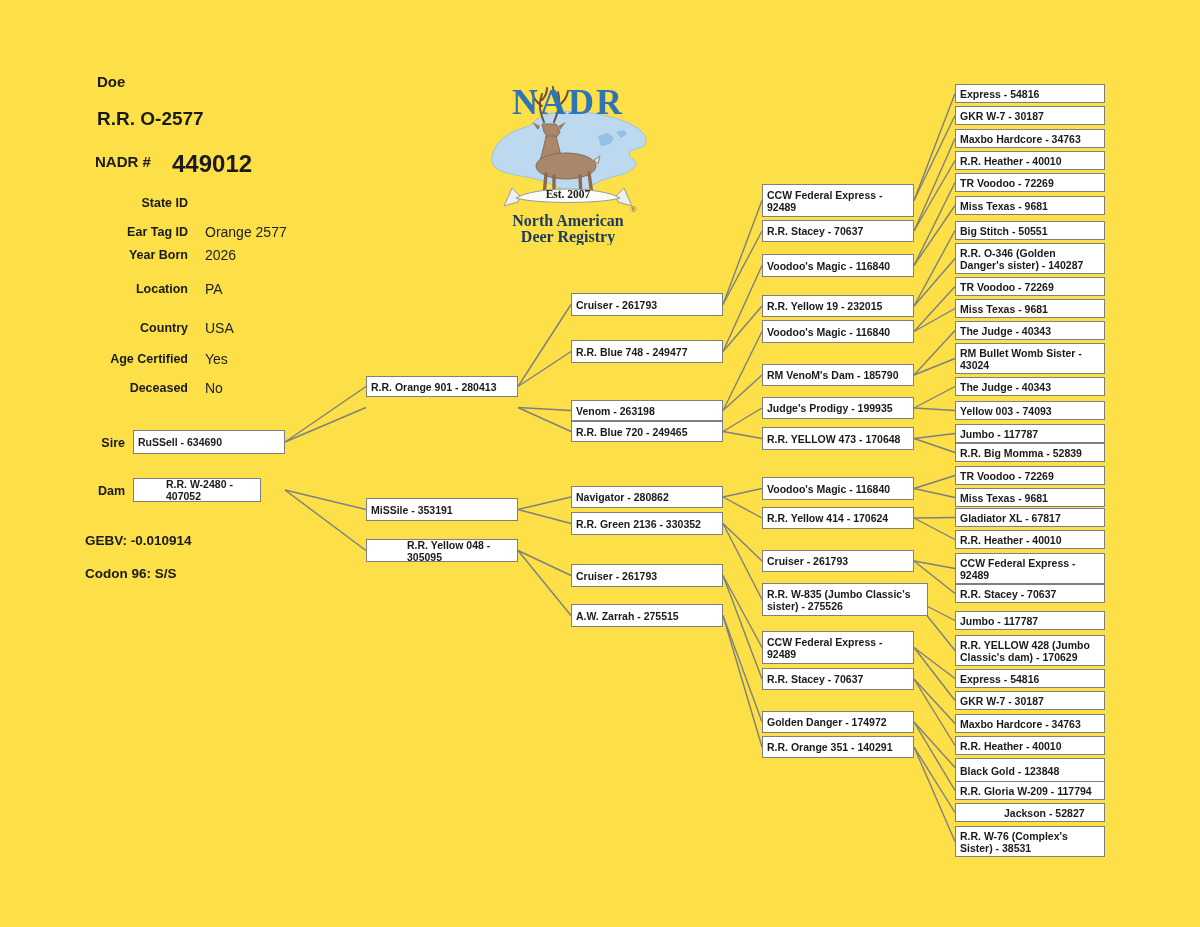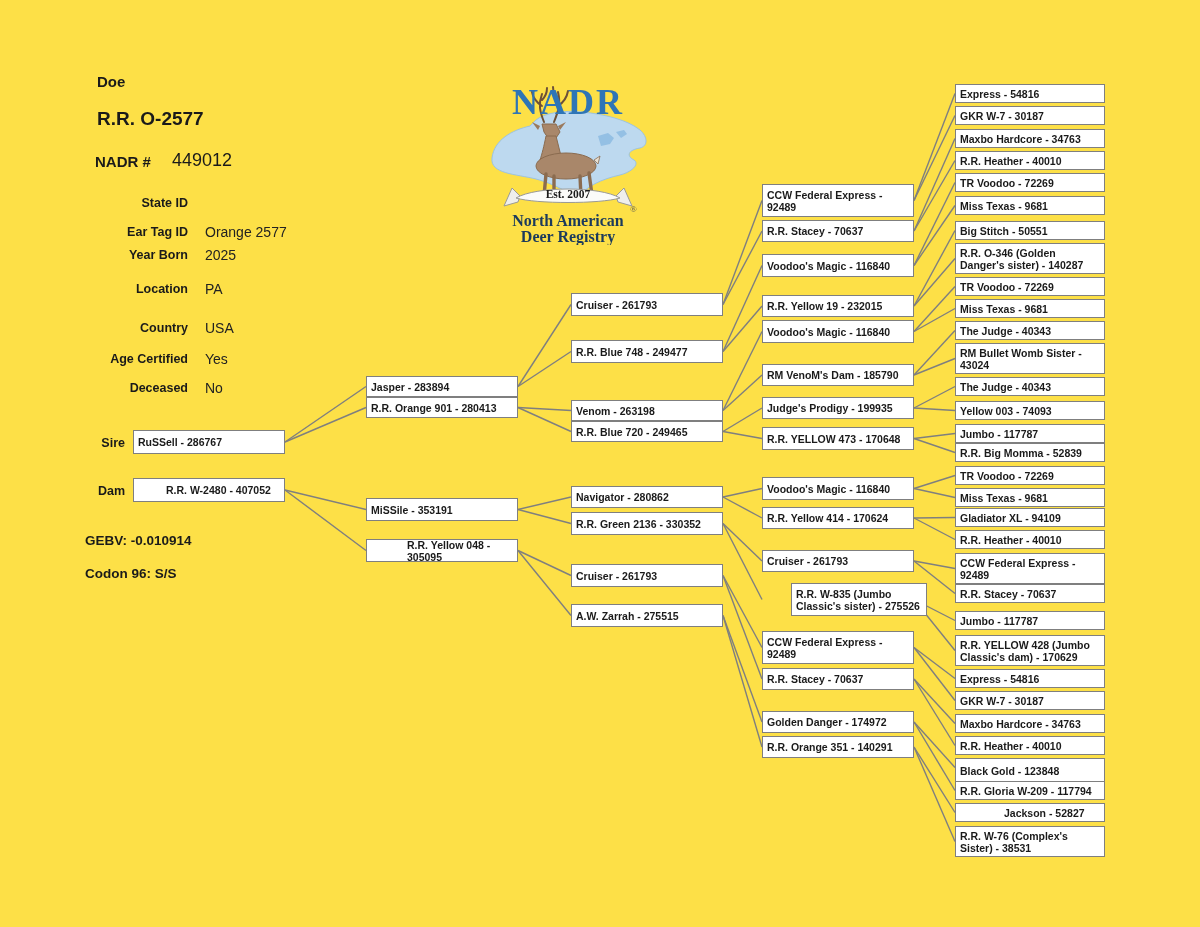--- a/index.html
+++ b/index.html
@@ -2,21 +2,21 @@
 <html><head>
 <meta charset="utf-8">
 <style>
   html,body{margin:0;padding:0;background:#fff;}
   .page{position:relative;width:1200px;height:927px;background:#fde047;overflow:hidden;
         font-family:"Liberation Sans",sans-serif;color:#1a1a1a;}
   
   .h-doe{position:absolute;left:97px;top:73px;font-size:15px;font-weight:bold;}
   .h-name{position:absolute;left:97px;top:108px;font-size:19px;font-weight:bold;}
   .h-nadr-label{position:absolute;left:95px;top:153px;font-size:15px;font-weight:bold;}
-  .h-nadr-num{position:absolute;left:172px;top:150px;font-size:18px;font-weight:normal;}
+  .h-nadr-num{position:absolute;left:172px;top:150px;font-size:24px;font-weight:bold;}
   
   .flabel{position:absolute;left:70px;width:118px;text-align:right;font-size:12.5px;font-weight:bold;}
   .fvalue{position:absolute;left:205px;font-size:14px;color:#222;}
   .plabel{position:absolute;left:70px;width:55px;text-align:right;font-size:12.5px;font-weight:bold;}
   .gline{position:absolute;left:85px;font-size:13.5px;font-weight:bold;}
   
   #edges{position:absolute;left:0;top:0;}
   #edges line{stroke:#7f7f7f;stroke-width:1.4;}
   .node{position:absolute;box-sizing:border-box;background:#fff;border:1.5px solid #7f7f7f;
         display:flex;align-items:center;padding:0 4px;font-size:10.5px;font-weight:bold;
@@ -32,21 +32,21 @@
   <div class="h-doe">Doe</div>
   <div class="h-name">R.R. O-2577</div>
   <div class="h-nadr-label">NADR #</div>
   <div class="h-nadr-num">449012</div>
 
   <div class="flabel" style="top:196px">State ID</div>
   <div class="fvalue" style="top:195px"></div>
   <div class="flabel" style="top:225px">Ear Tag ID</div>
   <div class="fvalue" style="top:224px">Orange 2577</div>
   <div class="flabel" style="top:248px">Year Born</div>
-  <div class="fvalue" style="top:247px">2025</div>
+  <div class="fvalue" style="top:247px">2026</div>
   <div class="flabel" style="top:282px">Location</div>
   <div class="fvalue" style="top:281px">PA</div>
   <div class="flabel" style="top:321px">Country</div>
   <div class="fvalue" style="top:320px">USA</div>
   <div class="flabel" style="top:352px">Age Certified</div>
   <div class="fvalue" style="top:351px">Yes</div>
   <div class="flabel" style="top:381px">Deceased</div>
   <div class="fvalue" style="top:380px">No</div>
 
   <div class="plabel" style="top:436px">Sire</div>
@@ -155,24 +155,24 @@
       <line x1="914" y1="647.5" x2="955" y2="678.5" stroke="#7f7f7f"></line>
       <line x1="914" y1="647.5" x2="955" y2="700.5" stroke="#7f7f7f"></line>
       <line x1="914" y1="679" x2="955" y2="723.5" stroke="#7f7f7f"></line>
       <line x1="914" y1="679" x2="955" y2="745.5" stroke="#7f7f7f"></line>
       <line x1="914" y1="722" x2="955" y2="767.5" stroke="#7f7f7f"></line>
       <line x1="914" y1="722" x2="955" y2="790.5" stroke="#7f7f7f"></line>
       <line x1="914" y1="747" x2="955" y2="812.5" stroke="#7f7f7f"></line>
       <line x1="914" y1="747" x2="955" y2="841.5" stroke="#7f7f7f"></line>
     </svg>
   <div id="nodes">
-      <div class="node" style="left: 133px; top: 430px; width: 152px; height: 24px;">RuSSell - 286767</div>
-      <div class="node" style="left: 133px; top: 478px; width: 152px; height: 24px; padding-left: 32px;">R.R. W-2480 - 407052</div>
+      <div class="node" style="left: 133px; top: 430px; width: 152px; height: 24px;">RuSSell - 634690</div>
+      <div class="node" style="left: 133px; top: 478px; width: 128px; height: 24px; padding-left: 32px;">R.R. W-2480 - 407052</div>
       <div class="node" style="left: 366px; top: 376px; width: 152px; height: 21px;">Jasper - 283894</div>
-      <div class="node" style="left: 366px; top: 397px; width: 152px; height: 21px; text-align: center;">R.R. Orange 901 - 280413</div>
+      <div class="node" style="left: 366px; top: 376px; width: 152px; height: 21px; text-align: center;">R.R. Orange 901 - 280413</div>
       <div class="node" style="left: 366px; top: 498px; width: 152px; height: 23px;">MiSSile - 353191</div>
       <div class="node" style="left: 366px; top: 539px; width: 152px; height: 23px; padding-left: 40px;">R.R. Yellow 048 - 305095</div>
       <div class="node" style="left: 571px; top: 293px; width: 152px; height: 23px;">Cruiser - 261793</div>
       <div class="node" style="left: 571px; top: 340px; width: 152px; height: 23px;">R.R. Blue 748 - 249477</div>
       <div class="node" style="left: 571px; top: 400px; width: 152px; height: 21px;">Venom - 263198</div>
       <div class="node" style="left: 571px; top: 421px; width: 152px; height: 21px;">R.R. Blue 720 - 249465</div>
       <div class="node" style="left: 571px; top: 486px; width: 152px; height: 22px;">Navigator - 280862</div>
       <div class="node" style="left: 571px; top: 512px; width: 152px; height: 23px;">R.R. Green 2136 - 330352</div>
       <div class="node" style="left: 571px; top: 564px; width: 152px; height: 23px;">Cruiser - 261793</div>
       <div class="node" style="left: 571px; top: 604px; width: 152px; height: 23px;">A.W. Zarrah - 275515</div>
@@ -180,21 +180,21 @@
       <div class="node" style="left: 762px; top: 220px; width: 152px; height: 22px;">R.R. Stacey - 70637</div>
       <div class="node" style="left: 762px; top: 254px; width: 152px; height: 23px;">Voodoo's Magic - 116840</div>
       <div class="node" style="left: 762px; top: 295px; width: 152px; height: 22px;">R.R. Yellow 19 - 232015</div>
       <div class="node" style="left: 762px; top: 320px; width: 152px; height: 23px;">Voodoo's Magic - 116840</div>
       <div class="node" style="left: 762px; top: 364px; width: 152px; height: 22px;">RM VenoM's Dam - 185790</div>
       <div class="node" style="left: 762px; top: 397px; width: 152px; height: 22px;">Judge's Prodigy - 199935</div>
       <div class="node" style="left: 762px; top: 427px; width: 152px; height: 23px; text-align: right;">R.R. YELLOW 473 - 170648</div>
       <div class="node" style="left: 762px; top: 477px; width: 152px; height: 23px;">Voodoo's Magic - 116840</div>
       <div class="node" style="left: 762px; top: 507px; width: 152px; height: 22px;">R.R. Yellow 414 - 170624</div>
       <div class="node" style="left: 762px; top: 550px; width: 152px; height: 22px;">Cruiser - 261793</div>
-      <div class="node" style="left: 791px; top: 583px; width: 136px; height: 33px;">R.R. W-835 (Jumbo Classic's sister) - 275526</div>
+      <div class="node" style="left: 762px; top: 583px; width: 166px; height: 33px;">R.R. W-835 (Jumbo Classic's sister) - 275526</div>
       <div class="node" style="left: 762px; top: 631px; width: 152px; height: 33px;">CCW Federal Express - 92489</div>
       <div class="node" style="left: 762px; top: 668px; width: 152px; height: 22px;">R.R. Stacey - 70637</div>
       <div class="node" style="left: 762px; top: 711px; width: 152px; height: 22px;">Golden Danger - 174972</div>
       <div class="node" style="left: 762px; top: 736px; width: 152px; height: 22px;">R.R. Orange 351 - 140291</div>
       <div class="node" style="left: 955px; top: 84px; width: 150px; height: 19px;">Express - 54816</div>
       <div class="node" style="left: 955px; top: 106px; width: 150px; height: 19px;">GKR W-7 - 30187</div>
       <div class="node" style="left: 955px; top: 129px; width: 150px; height: 19px;">Maxbo Hardcore - 34763</div>
       <div class="node" style="left: 955px; top: 151px; width: 150px; height: 19px;">R.R. Heather - 40010</div>
       <div class="node" style="left: 955px; top: 173px; width: 150px; height: 19px;">TR Voodoo - 72269</div>
       <div class="node" style="left: 955px; top: 196px; width: 150px; height: 19px;">Miss Texas - 9681</div>
@@ -203,21 +203,21 @@
       <div class="node" style="left: 955px; top: 277px; width: 150px; height: 19px;">TR Voodoo - 72269</div>
       <div class="node" style="left: 955px; top: 299px; width: 150px; height: 19px;">Miss Texas - 9681</div>
       <div class="node" style="left: 955px; top: 321px; width: 150px; height: 19px;">The Judge - 40343</div>
       <div class="node" style="left: 955px; top: 343px; width: 150px; height: 31px;">RM Bullet Womb Sister - 43024</div>
       <div class="node" style="left: 955px; top: 377px; width: 150px; height: 19px;">The Judge - 40343</div>
       <div class="node" style="left: 955px; top: 401px; width: 150px; height: 19px;">Yellow 003 - 74093</div>
       <div class="node" style="left: 955px; top: 424px; width: 150px; height: 19px;">Jumbo - 117787</div>
       <div class="node" style="left: 955px; top: 443px; width: 150px; height: 19px;">R.R. Big Momma - 52839</div>
       <div class="node" style="left: 955px; top: 466px; width: 150px; height: 19px;">TR Voodoo - 72269</div>
       <div class="node" style="left: 955px; top: 488px; width: 150px; height: 19px;">Miss Texas - 9681</div>
-      <div class="node" style="left: 955px; top: 508px; width: 150px; height: 19px;">Gladiator XL - 94109</div>
+      <div class="node" style="left: 955px; top: 508px; width: 150px; height: 19px;">Gladiator XL - 67817</div>
       <div class="node" style="left: 955px; top: 530px; width: 150px; height: 19px;">R.R. Heather - 40010</div>
       <div class="node" style="left: 955px; top: 553px; width: 150px; height: 31px;">CCW Federal Express - 92489</div>
       <div class="node" style="left: 955px; top: 584px; width: 150px; height: 19px;">R.R. Stacey - 70637</div>
       <div class="node" style="left: 955px; top: 611px; width: 150px; height: 19px;">Jumbo - 117787</div>
       <div class="node" style="left: 955px; top: 635px; width: 150px; height: 31px;">R.R. YELLOW 428 (Jumbo Classic's dam) - 170629</div>
       <div class="node" style="left: 955px; top: 669px; width: 150px; height: 19px;">Express - 54816</div>
       <div class="node" style="left: 955px; top: 691px; width: 150px; height: 19px;">GKR W-7 - 30187</div>
       <div class="node" style="left: 955px; top: 714px; width: 150px; height: 19px;">Maxbo Hardcore - 34763</div>
       <div class="node" style="left: 955px; top: 736px; width: 150px; height: 19px;">R.R. Heather - 40010</div>
       <div class="node" style="left: 955px; top: 758px; width: 150px; height: 25px;">Black Gold - 123848</div>

